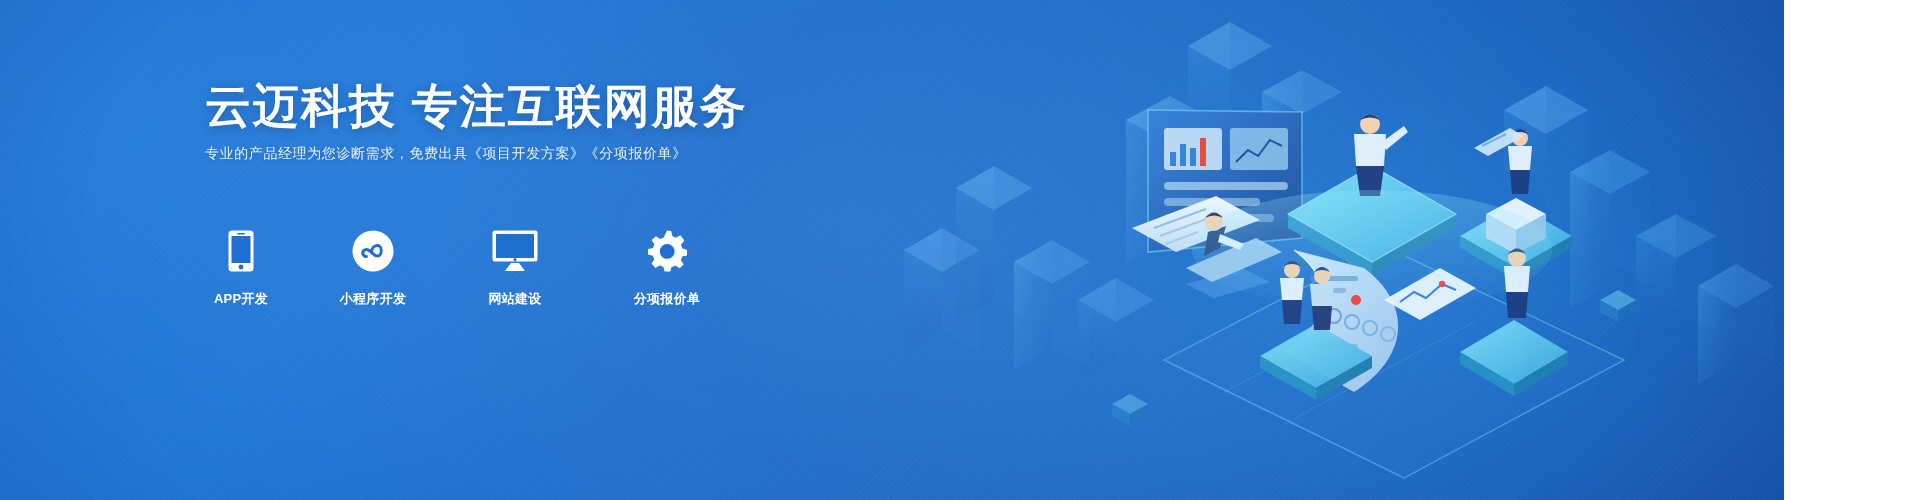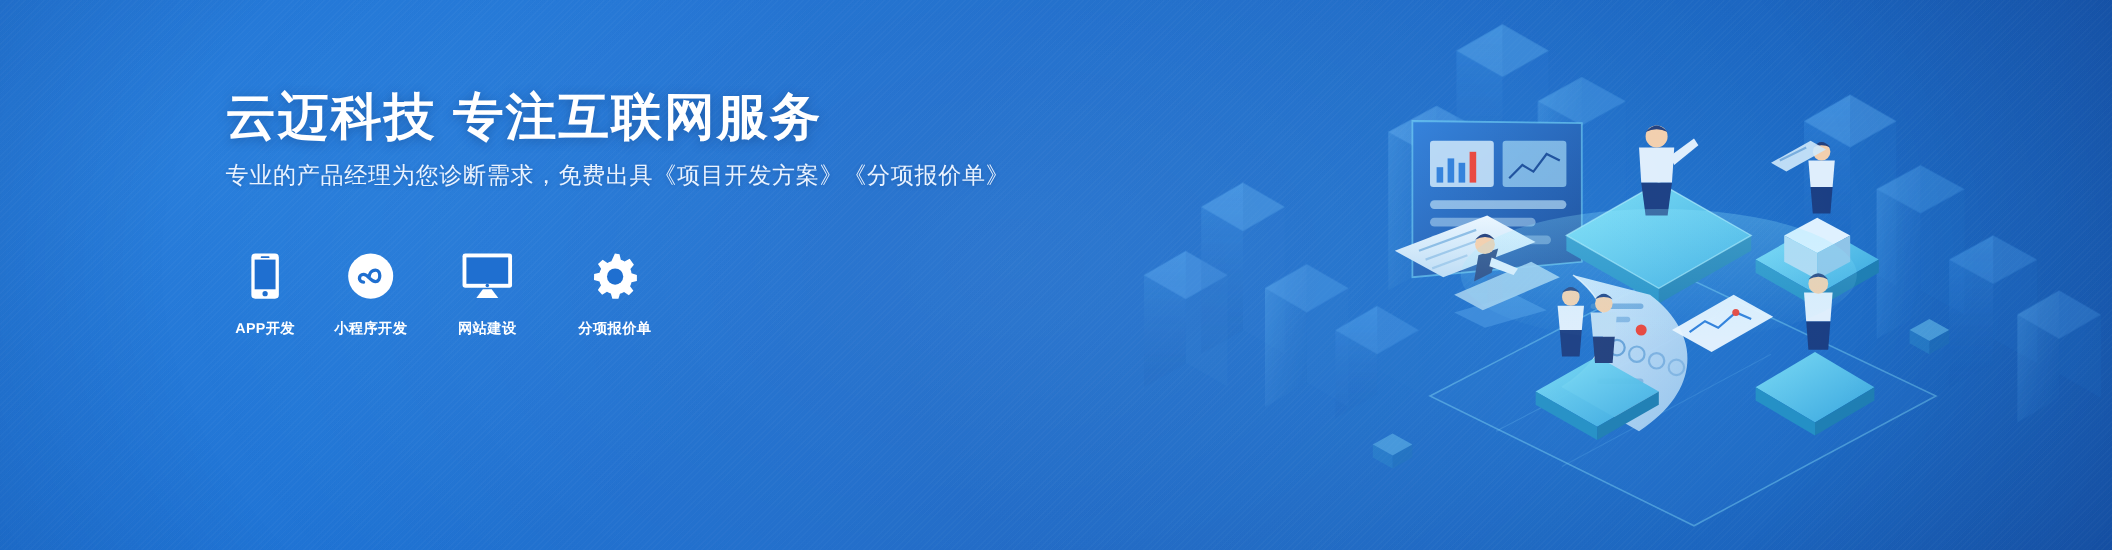--- a/index.html
+++ b/index.html
@@ -1,21 +1,21 @@
 <!DOCTYPE html>
 <html><head>
 <meta charset="utf-8">
 <style>
   html,body{margin:0;padding:0;}
   body{
     width:1920px;height:500px;overflow:hidden;
     font-family:"Liberation Sans","DejaVu Sans",sans-serif;
   }
   .banner{
-    position:relative;width:1920px;height:500px;overflow:hidden;
+    position:relative;width:1784px;height:500px;overflow:hidden;
     background:
       radial-gradient(ellipse 1100px 700px at 78% 55%, rgba(40,140,230,.55) 0%, rgba(40,140,230,0) 62%),
       radial-gradient(ellipse 900px 600px at 10% 30%, rgba(60,150,235,.35) 0%, rgba(60,150,235,0) 65%),
       linear-gradient(118deg,#1f6fd0 0%,#1f73d4 22%,#1d6ccb 45%,#1a5fba 70%,#164fa6 100%);
   }
   
   .texture{
     position:absolute;inset:0;
     background-image:repeating-linear-gradient(135deg, rgba(255,255,255,.022) 0 1px, rgba(255,255,255,0) 1px 4px);
     pointer-events:none;
@@ -28,28 +28,28 @@
 
   
   .content{position:absolute;left:205px;top:0;height:500px;width:900px;}
   .headline{
     position:absolute;top:76px;left:0;
     color:#ffffff;font-size:46px;font-weight:bold;letter-spacing:2px;
     text-shadow:0 2px 10px rgba(8,40,92,.35);
     white-space:nowrap;
   }
   .subline{
-    position:absolute;left:0;color:#eaf3ff;font-size:21px;letter-spacing:.6px;
+    position:absolute;left:0;color:#eaf3ff;font-size:14px;letter-spacing:.6px;
     white-space:nowrap;text-shadow:0 1px 4px rgba(8,40,92,.28);
   }
   .subline.l1{top:145px;}
   .subline.l2{top:182px;}
 
   
-  .services{position:absolute;left:0;top:228px;display:flex;align-items:flex-start;}
+  .services{position:absolute;left:0;top:228px;display:flex;align-items:flex-start;gap:36px;}
   .service{
     width:72px;display:flex;flex-direction:column;align-items:center;
     margin-right:24px;
   }
   .service .icon{
     height:46px;display:flex;align-items:center;justify-content:center;
   }
   .service .label{
     margin-top:16px;color:#ffffff;font-size:13px;font-weight:bold;
     white-space:nowrap;letter-spacing:.3px;

